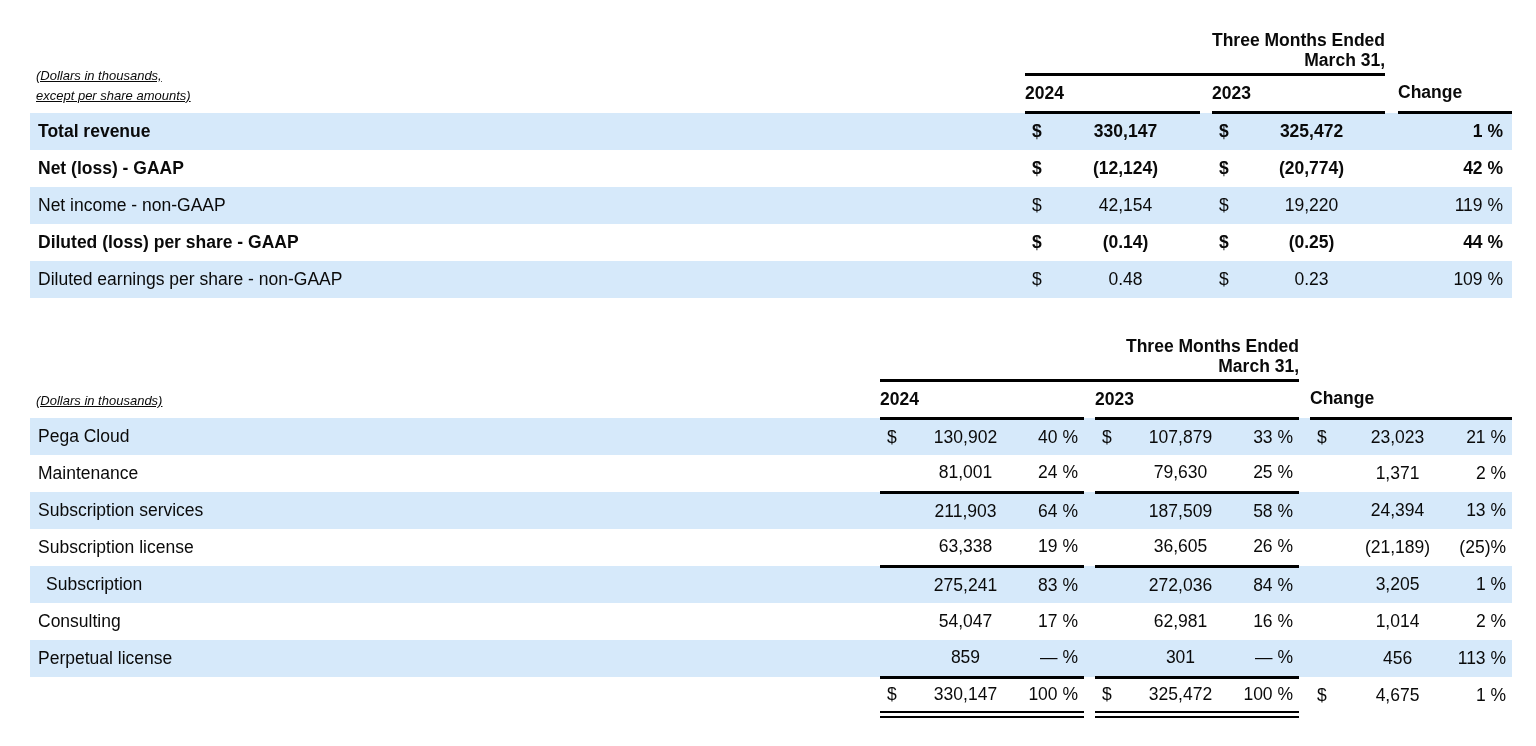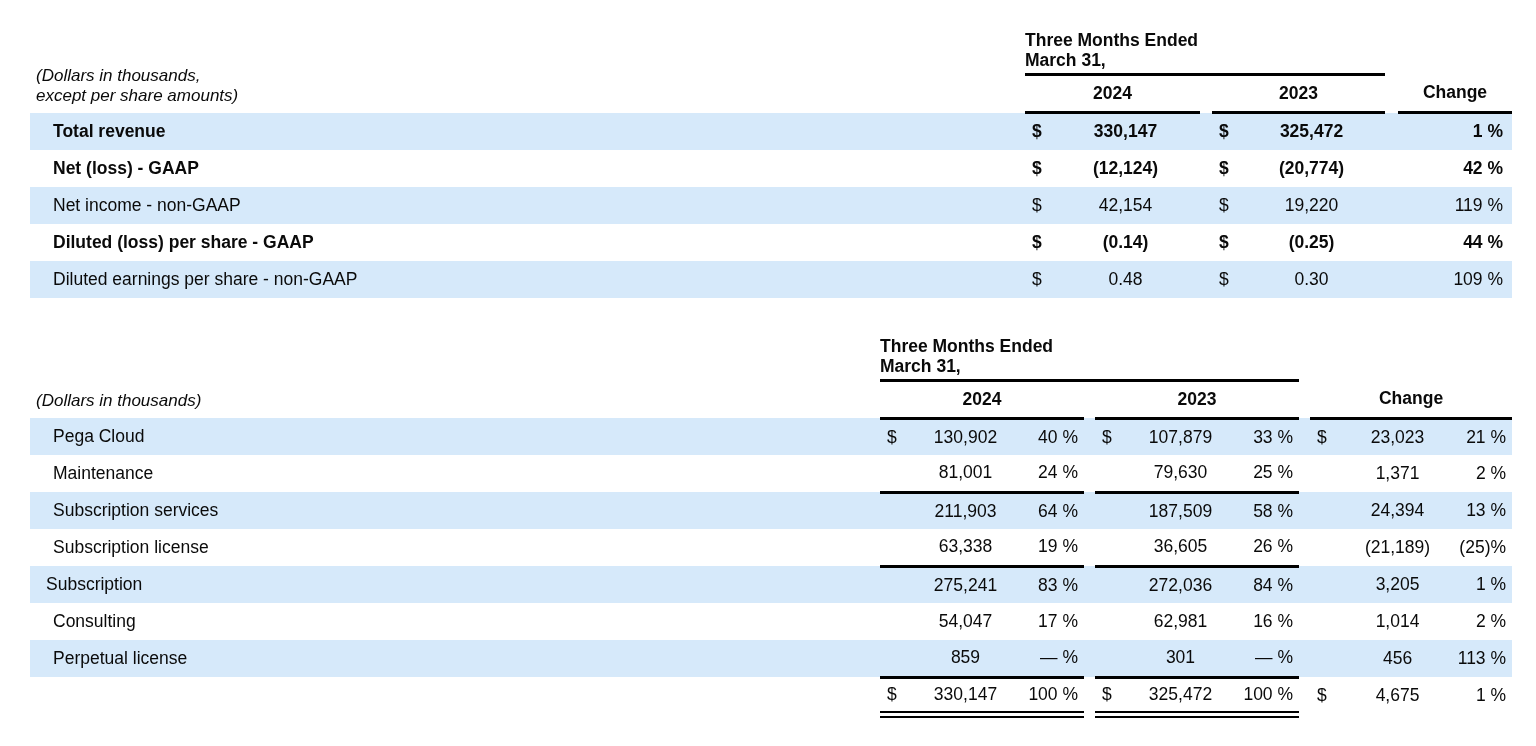--- a/index.html
+++ b/index.html
@@ -10,36 +10,36 @@
     color:var(--ink);
     font-family:"Liberation Sans","DejaVu Sans",sans-serif;
   }
   .page { padding:30px 24px 0 30px; }
 
   table { border-collapse:collapse; table-layout:fixed; width:1482px; }
   td,th { padding:0; font-size:17.5px; font-weight:400; text-align:left; vertical-align:middle; }
 
   
   thead td.note {
-    vertical-align:bottom; font-style:italic; font-size:17px;
-    line-height:20px; padding:0 0 7px 6px;
+    vertical-align:bottom; font-style:italic; font-size:13px;
+    line-height:20px; padding:0 0 7px 6px;text-decoration:underline;
   }
   th.period {
-    text-align:left; font-weight:700; vertical-align:bottom;
+    text-align:right; font-weight:700; vertical-align:bottom;
     border-bottom:3px solid var(--rule); padding-bottom:3px;
   }
   th.period div { line-height:20px; }
-  tr.years th { font-weight:700; text-align:center; height:38px;margin-top:32px; }
+  tr.years th { font-weight:700; height:38px;margin-top:32px; }
   tr.years th.rule { border-bottom:3px solid var(--rule); }
 
   
   tbody td { height:37px; }
   tr.blue td { background:var(--hl); }
   tr.bold td { font-weight:700; }
-  .lbl { padding-left:23px; }
+  .lbl { padding-left:8px; }
   tr.ind1 .lbl { }
   tr.ind2 .lbl { padding-left:16px; }
   .d   { padding-left:7px; }
   .amt { text-align:center; padding-right:5px; }
   .pct { text-align:right; padding-right:6px; }
   .t1 .amt { padding-right:9px; }
   .t1 .chg { text-align:right; padding-right:9px; }
 
   
   .t2 tr.rule td.blk { border-bottom:3px solid var(--rule); }
@@ -124,21 +124,21 @@
         <td class="amt">(0.25)</td>
         <td></td>
         <td class="chg">44 %</td>
       </tr>
       <tr class="blue">
         <td class="lbl">Diluted earnings per share - non-GAAP</td>
         <td class="d">$</td>
         <td class="amt">0.48</td>
         <td></td>
         <td class="d">$</td>
-        <td class="amt">0.30</td>
+        <td class="amt">0.23</td>
         <td></td>
         <td class="chg">109 %</td>
       </tr>
     </tbody>
   </table>
 
   <table class="t2">
     <colgroup>
       <col style="width:850px">
       <col style="width:32px">

